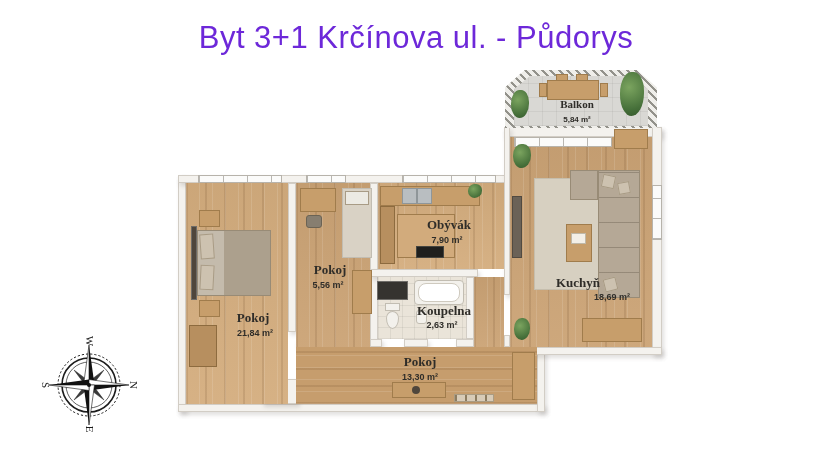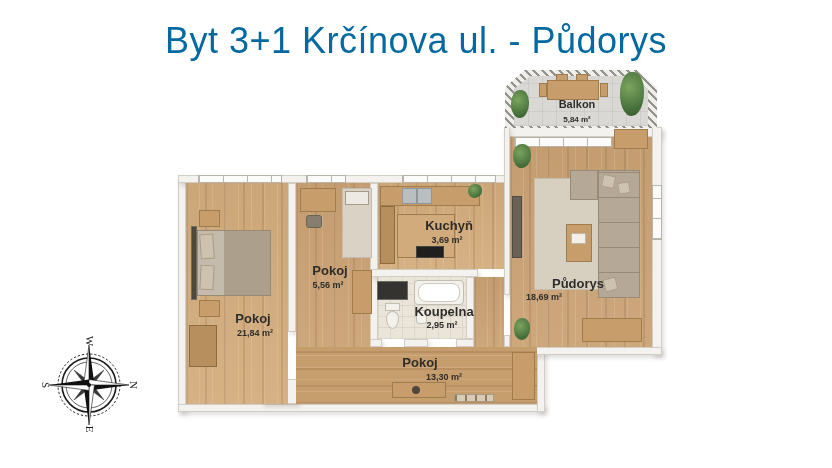--- a/index.html
+++ b/index.html
@@ -4,21 +4,21 @@
 <style>
   html,body{margin:0;padding:0;}
   body{
     width:832px;height:468px;position:relative;overflow:hidden;
     background:#ffffff;font-family:"Liberation Sans",sans-serif;
   }
   .abs{position:absolute;box-sizing:border-box;}
   
   #title{
     top:20px;left:0;width:832px;text-align:center;
-    font-size:36px;color:#0369a1;letter-spacing:.5px;
+    font-size:31px;color:#6d28d9;letter-spacing:.5px;
   }
   
   .wall{
     background:#f4f2ee;border:1px solid #d2cdc5;
     box-shadow:2px 3px 4px rgba(90,85,75,.18);
   }
   .window{
     background:#fbfbfa;border:1px solid #b7b3ab;z-index:6;
     background-image:repeating-linear-gradient(90deg,rgba(130,126,118,.55) 0 1px,transparent 1px 24px);
   }
@@ -69,21 +69,21 @@
       repeating-linear-gradient(0deg,rgba(0,0,0,.05) 0 1px,transparent 1px 14px),
       repeating-linear-gradient(90deg,rgba(0,0,0,.05) 0 1px,transparent 1px 14px);
     clip-path:polygon(12% 0,88% 0,100% 26%,100% 100%,0 100%,0 26%);
     z-index:3;
   }
   
   .room-label{
     z-index:10;transform:translate(-50%,-50%);
     font-weight:bold;color:#2f2d29;white-space:nowrap;text-align:center;
   }
-  .r-name{font-size:13px;}
+  .r-name{font-size:13px;font-family:Liberation Serif, serif;}
   .r-area{font-size:9px;}
   .small .r-name{font-size:11px;}
   .small .r-area{font-size:8px;}
   
   .cushioned{
     background-image:repeating-linear-gradient(0deg,transparent 0 24px,rgba(90,80,65,.35) 24px 25px);
   }
   .pillow{background:#cdc2b0;border:1px solid #a89b85;}
 </style>
 </head>
@@ -189,58 +189,58 @@
   <div class="abs plant" style="left:514px;top:318px;width:16px;height:22px;"></div>
 
   <div class="abs room-label small" style="left:577px;top:104px;">
     <div class="r-name">Balkon</div>
   </div>
   <div class="abs room-label small" style="left:577px;top:119px;">
     <div class="r-area">5,84 m²</div>
   </div>
 
   <div class="abs room-label" style="left:578px;top:283px;">
-    <div class="r-name">Půdorys</div>
-  </div>
-  <div class="abs room-label" style="left:544px;top:297px;">
+    <div class="r-name">Kuchyň</div>
+  </div>
+  <div class="abs room-label" style="left:612px;top:297px;">
     <div class="r-area">18,69 m²</div>
   </div>
 
   <div class="abs room-label" style="left:449px;top:225px;">
-    <div class="r-name">Kuchyň</div>
+    <div class="r-name">Obývák</div>
   </div>
   <div class="abs room-label" style="left:447px;top:240px;">
-    <div class="r-area">3,69 m²</div>
+    <div class="r-area">7,90 m²</div>
   </div>
 
   <div class="abs room-label" style="left:330px;top:270px;">
     <div class="r-name">Pokoj</div>
   </div>
   <div class="abs room-label" style="left:328px;top:285px;">
     <div class="r-area">5,56 m²</div>
   </div>
 
   <div class="abs room-label" style="left:253px;top:318px;">
     <div class="r-name">Pokoj</div>
   </div>
   <div class="abs room-label" style="left:255px;top:333px;">
     <div class="r-area">21,84 m²</div>
   </div>
 
   <div class="abs room-label" style="left:444px;top:311px;">
     <div class="r-name">Koupelna</div>
   </div>
   <div class="abs room-label" style="left:442px;top:325px;">
-    <div class="r-area">2,95 m²</div>
+    <div class="r-area">2,63 m²</div>
   </div>
 
   <div class="abs room-label" style="left:420px;top:362px;">
     <div class="r-name">Pokoj</div>
   </div>
-  <div class="abs room-label" style="left:420px;top:377px;margin-left:24px;">
+  <div class="abs room-label" style="left:420px;top:377px;">
     <div class="r-area">13,30 m²</div>
   </div>
 </div>
 
 <svg class="abs" style="left:40px;top:336px;width:98px;height:98px;" viewBox="-49 -49 98 98">
   <circle r="31" fill="none" stroke="#1c1c1c" stroke-width="1" stroke-dasharray="2.2 2"></circle>
   <circle r="27" fill="none" stroke="#1c1c1c" stroke-width="1.6"></circle>
   <circle r="23" fill="none" stroke="#1c1c1c" stroke-width="0.7"></circle>
   <g>
     <polygon points="0,-21 3,0 0,21 -3,0" transform="rotate(45)" fill="#3a3a3a" stroke="#1c1c1c" stroke-width="0.5"></polygon>

